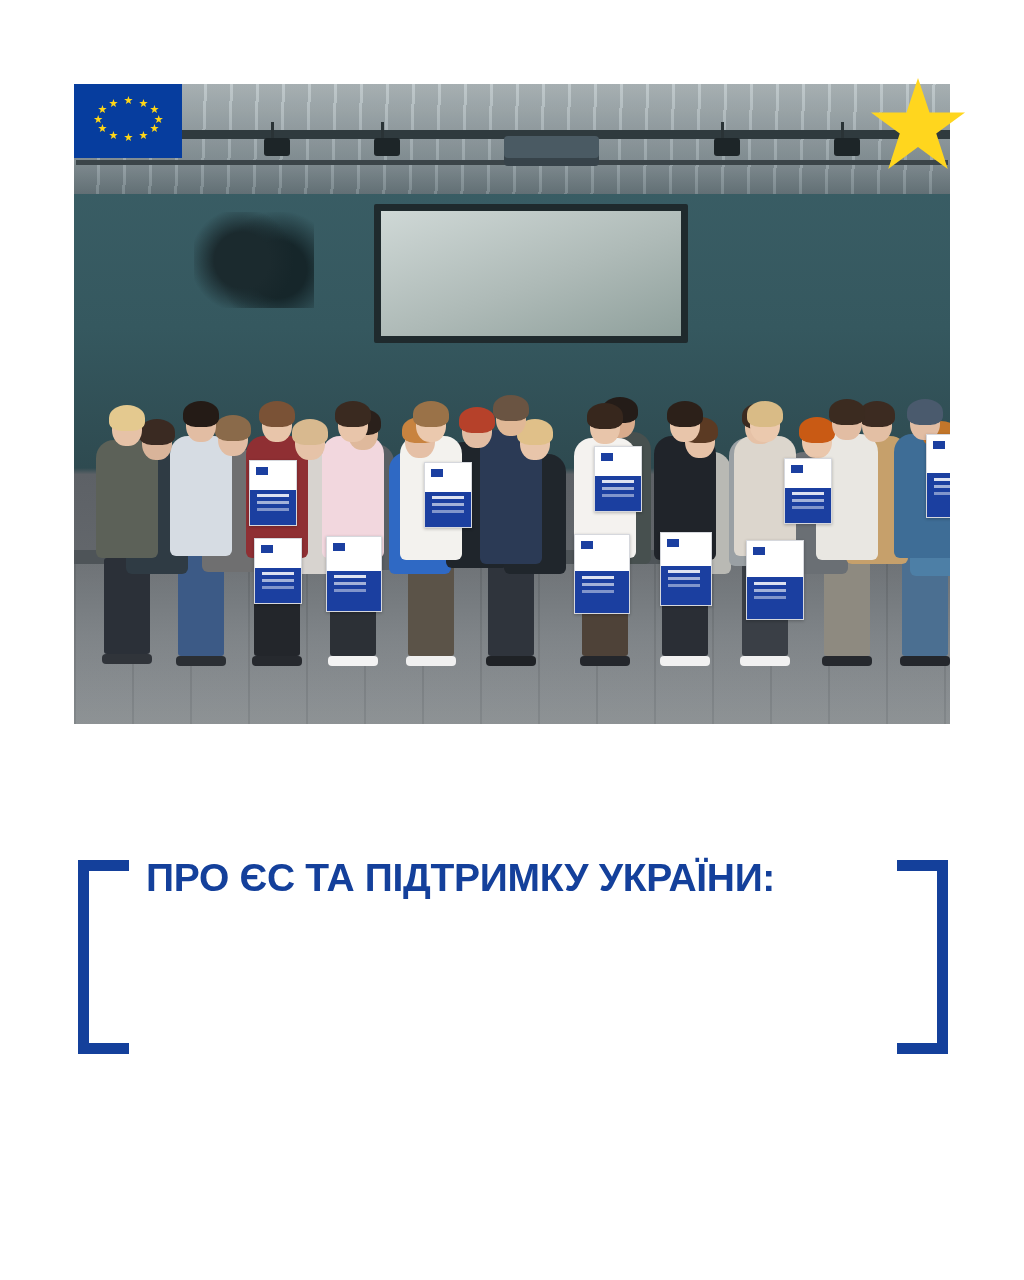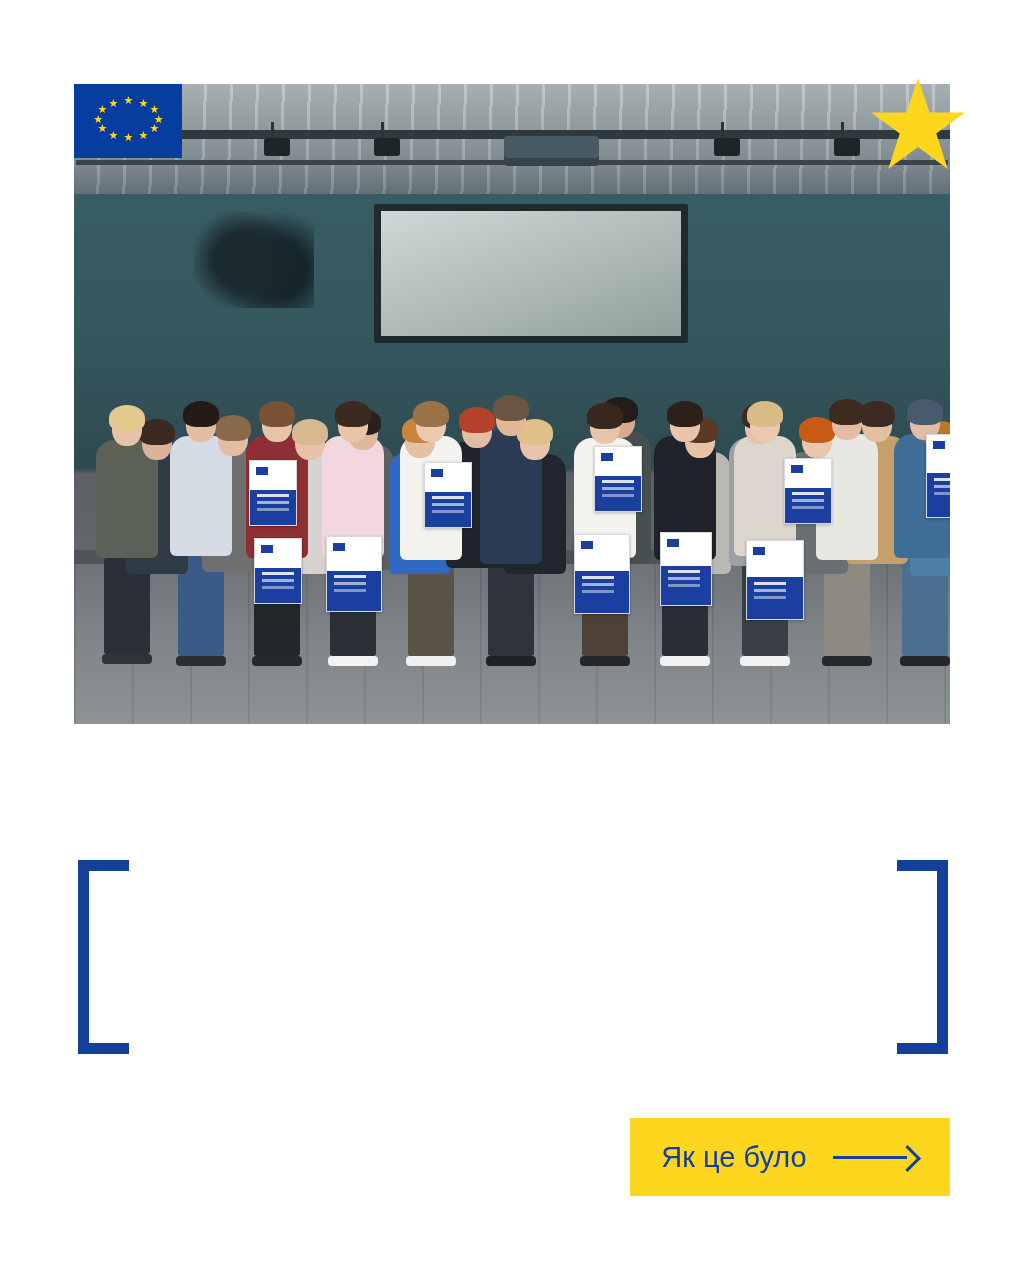--- a/index.html
+++ b/index.html
@@ -500,21 +500,18 @@
 
   <svg class="corner-star" viewBox="0 0 100 100">
     <polygon points="50,2 62,38 99,38 69,60 81,97 50,74 19,97 31,60 1,38 38,38" fill="#ffd61e"></polygon>
   </svg>
 
 
   <div class="headline-wrap">
     <div class="bracket left"></div>
     <div class="bracket right"></div>
     <div class="headline">
+      <span class="line">ПРО ЄС ТА ПІДТРИМКУ УКРАЇНИ:</span>
     </div>
   </div>
 
-  <div class="cta">
-    <span class="cta-label">Як це було</span>
-    <span class="cta-arrow"></span>
-  </div>
 
 </div>
 
 </body></html>

